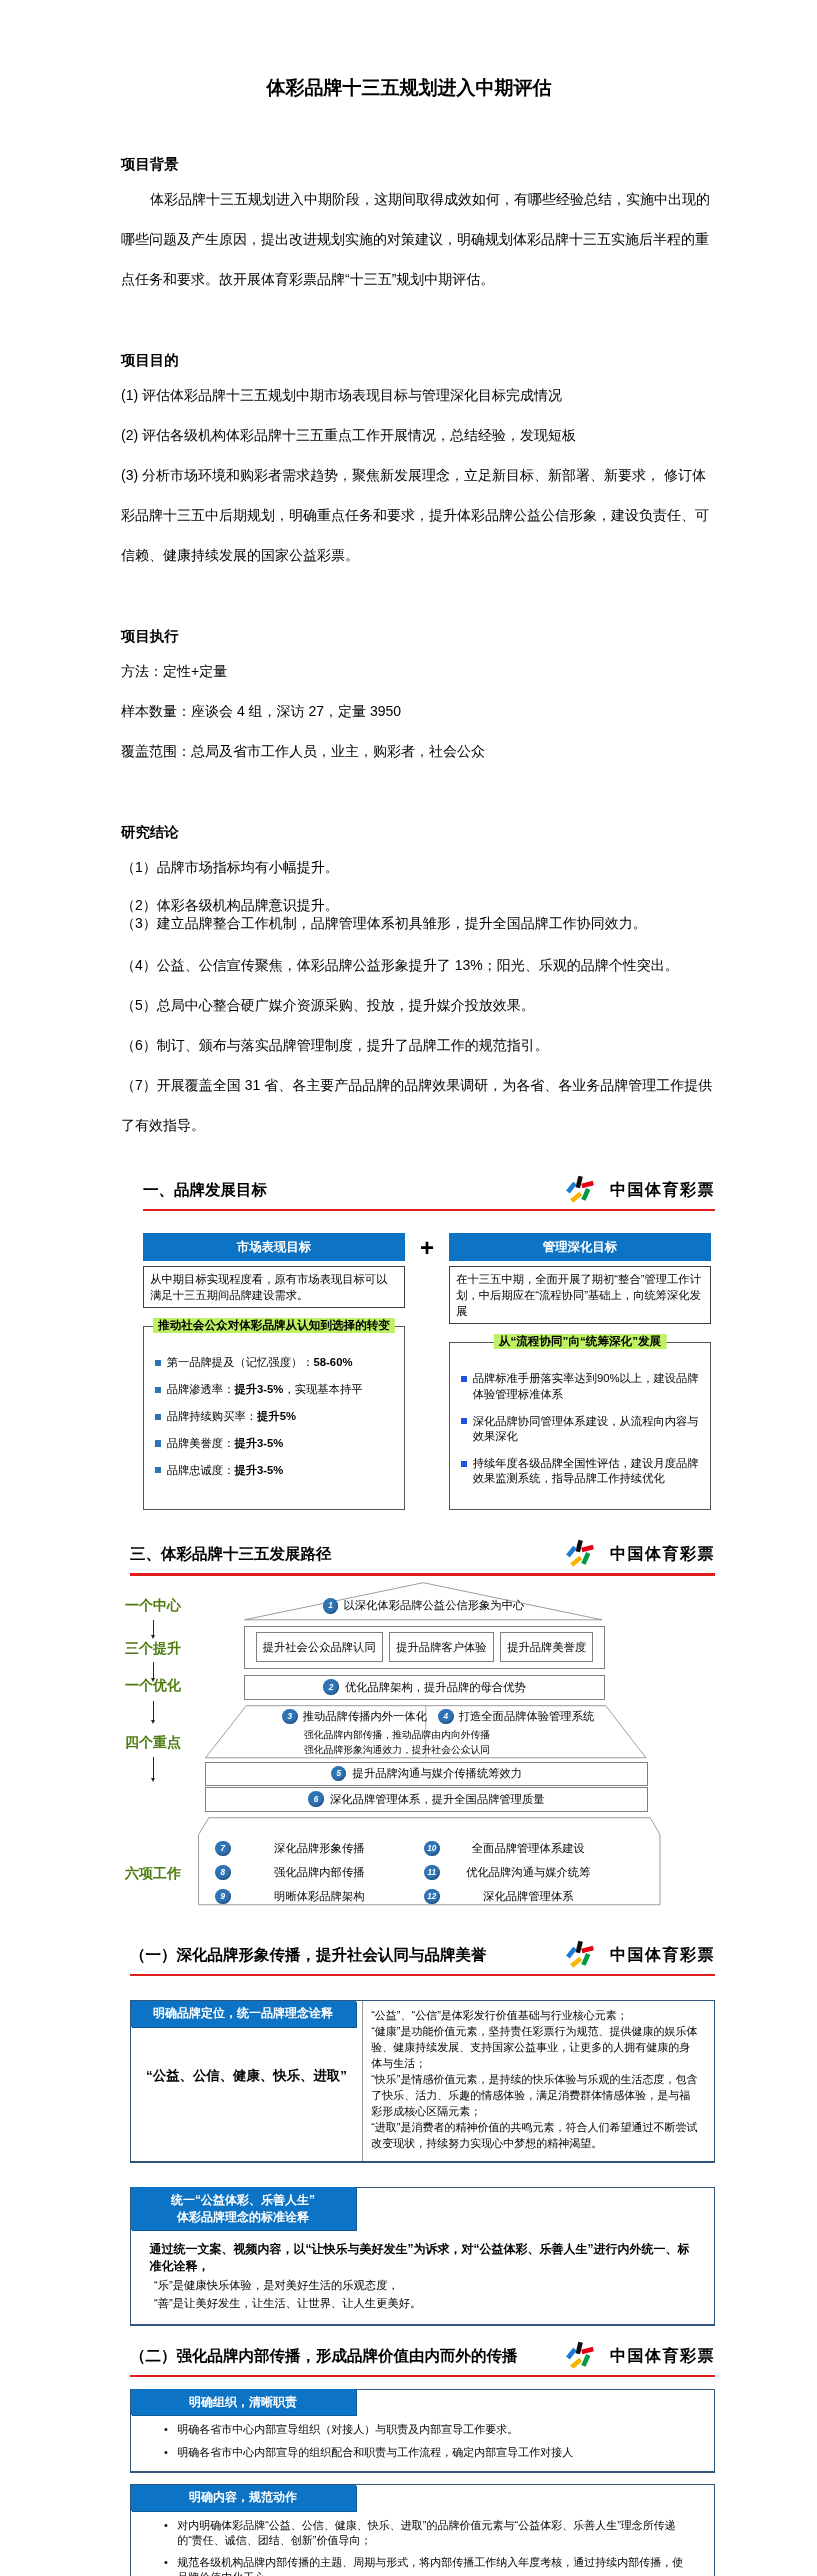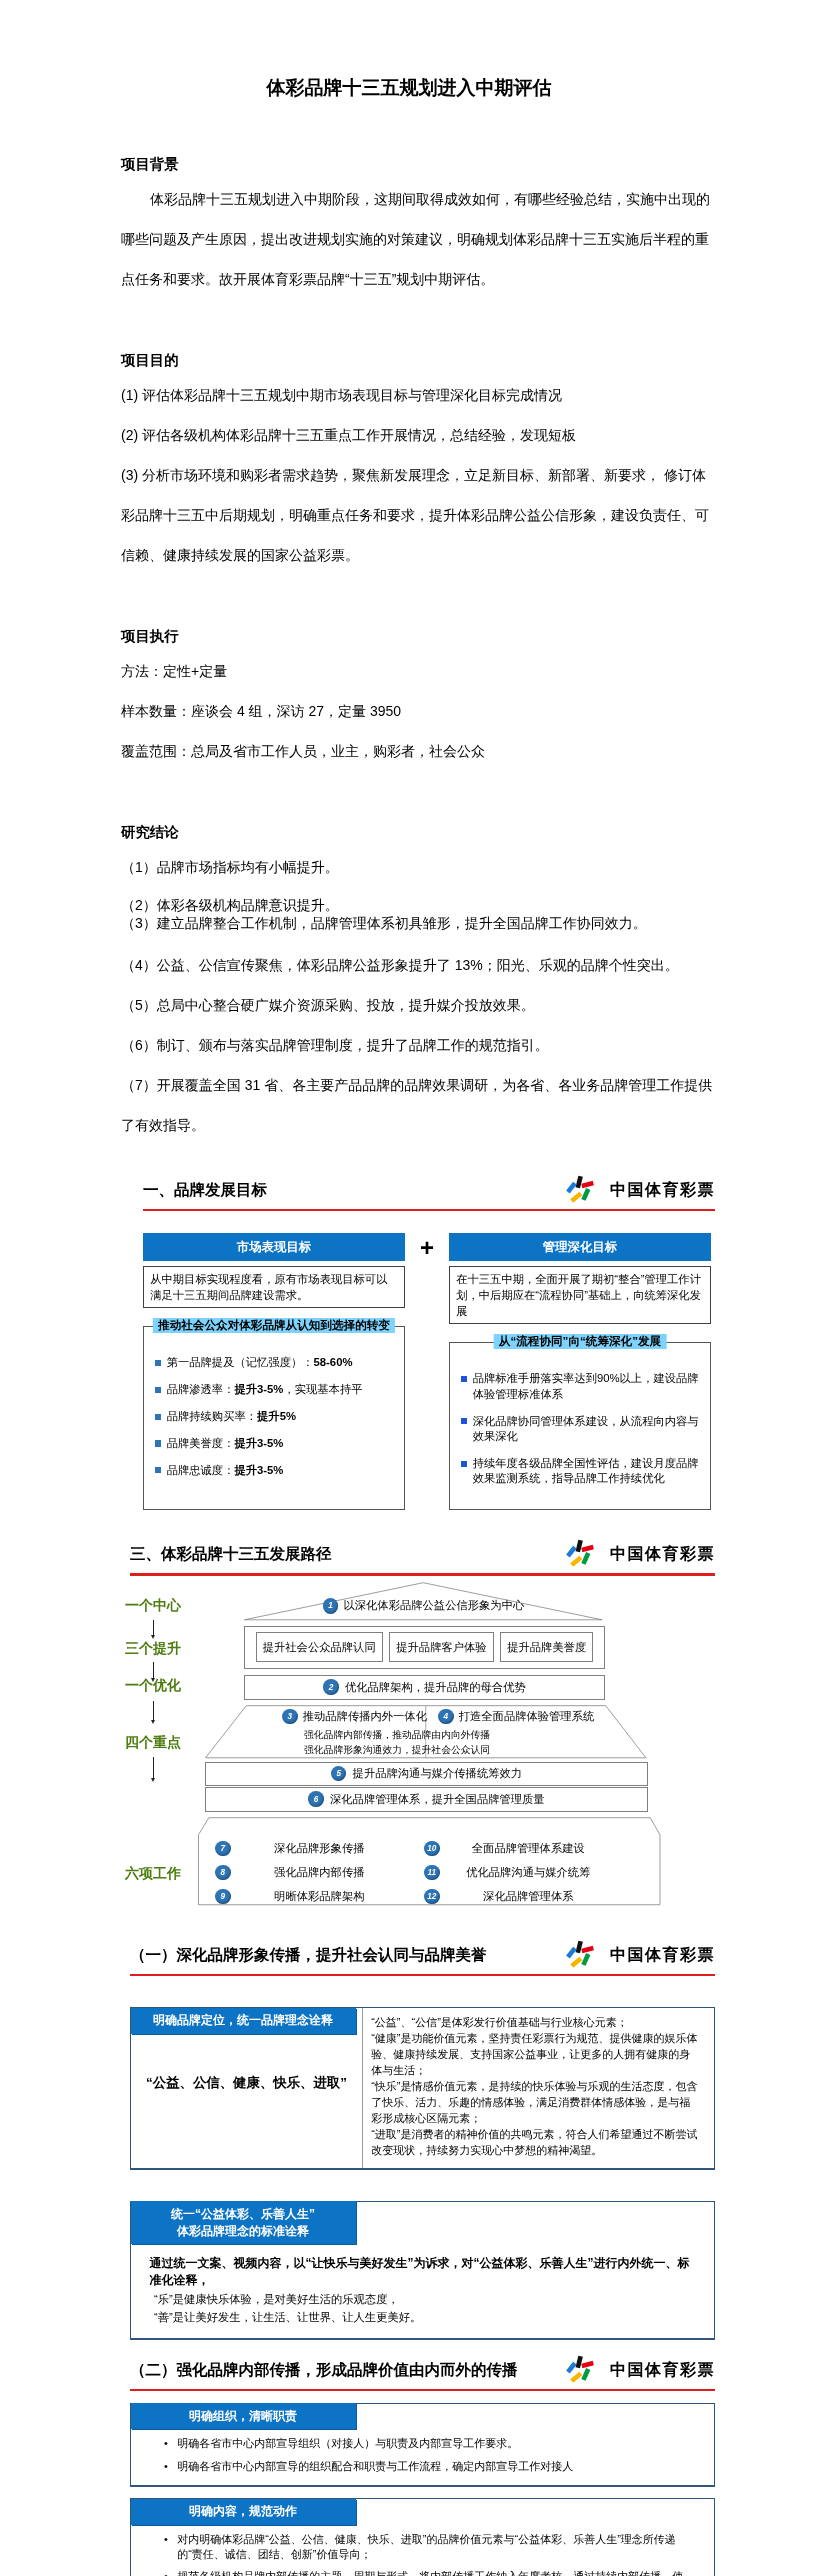--- a/index.html
+++ b/index.html
@@ -24,21 +24,21 @@
   .redline{height:2.6px;background:#E01E1E;margin-top:1px;}
 
   
   .slide1{margin-top:29px;padding-left:13px;}
   .twocol{display:flex;margin-top:21.6px;align-items:flex-start;}
   .col{width:262px;}
   .plus{width:44px;text-align:center;font-size:24px;font-weight:700;padding-top:1px;}
   .bluebar{background:#0D74C5;color:#fff;font-size:12.4px;font-weight:700;text-align:center;padding:5.7px 0;}
   .notebox{border:0.5px solid #404040;margin-top:4.6px;padding:4.1px 6.2px;font-size:11.3px;line-height:16px;}
   .fieldbox{position:relative;border:0.8px solid #555;margin-top:17.5px;padding:17.5px 8.2px 13.4px 10.3px;}
-  .leg{position:absolute;top:-8.2px;left:50%;transform:translateX(-50%);background:#7dd3fc;
+  .leg{position:absolute;top:-8.2px;left:50%;transform:translateX(-50%);background:#bef264;
        padding:0 5.2px;font-size:11.6px;font-weight:700;white-space:nowrap;}
   .sq{display:flex;margin-top:11.3px;font-size:11.3px;line-height:15.5px;align-items:flex-start;}
   .sq:first-of-type{margin-top:8.2px;}
   .sqm{width:6.2px;height:6.2px;background:#2E74B5;margin:4.6px 5.2px 0 1px;flex:none;}
   .colR .sqm{background:#2052E0;}
   .bv{font-weight:700;}
 
   
   .slide2{margin-top:28px;}
   .pyr{position:relative;height:336px;margin-top:3.1px;font-size:11.3px;}
@@ -52,21 +52,21 @@
   .psub{position:absolute;font-size:9.8px;}
   .plabel{position:absolute;left:-13.4px;width:73px;text-align:center;color:#4d7c0f;font-weight:700;font-size:14px;}
   .varrow{position:absolute;left:23px;width:0;border-left:1px solid #222;}
   .varrow::after{content:"";position:absolute;left:-3.1px;bottom:-4.6px;border:2.6px solid transparent;border-top:4.6px solid #222;}
   .wc{position:absolute;display:flex;align-items:center;gap:11.3px;font-size:11.3px;}
   .wt{width:155px;text-align:center;}
 
   
   .slide3{margin-top:24px;}
   .slide4{margin-top:13.4px;}
-  .block{border:1px solid #31567E;border-bottom-width:2.6px;margin-top:31px;position:relative;background:#fff;}
+  .block{border:1px solid #31567E;border-bottom-width:2.6px;margin-top:24px;position:relative;background:#fff;}
   .slide4 .block{margin-top:11.3px;padding-bottom:11.3px;}
   .bhead{background:#0D74C5;color:#fff;font-weight:700;font-size:12px;text-align:center;width:225px;
          padding:4.6px 0;margin:-0.5px 0 0 -0.5px;box-shadow:1px 1px 0 #0a5a9c;}
   .b1{display:grid;grid-template-columns:232px 1fr;}
   .b1left{border-right:0.5px solid #999;padding-bottom:12.4px;}
   .bigquote{font-size:13.4px;font-weight:700;text-align:center;margin-top:40px;padding:0 3.1px;}
   .b1right{padding:6.2px 13.4px 9.3px 8.2px;font-size:11px;line-height:16px;}
   .b1right p{margin:0;}
   .b2lead{font-weight:700;font-size:12px;margin:10.3px 15.5px 0 18.5px;line-height:17px;}
   .b2line{font-size:11.3px;margin:3.1px 0 0 23px;line-height:15.5px;}

